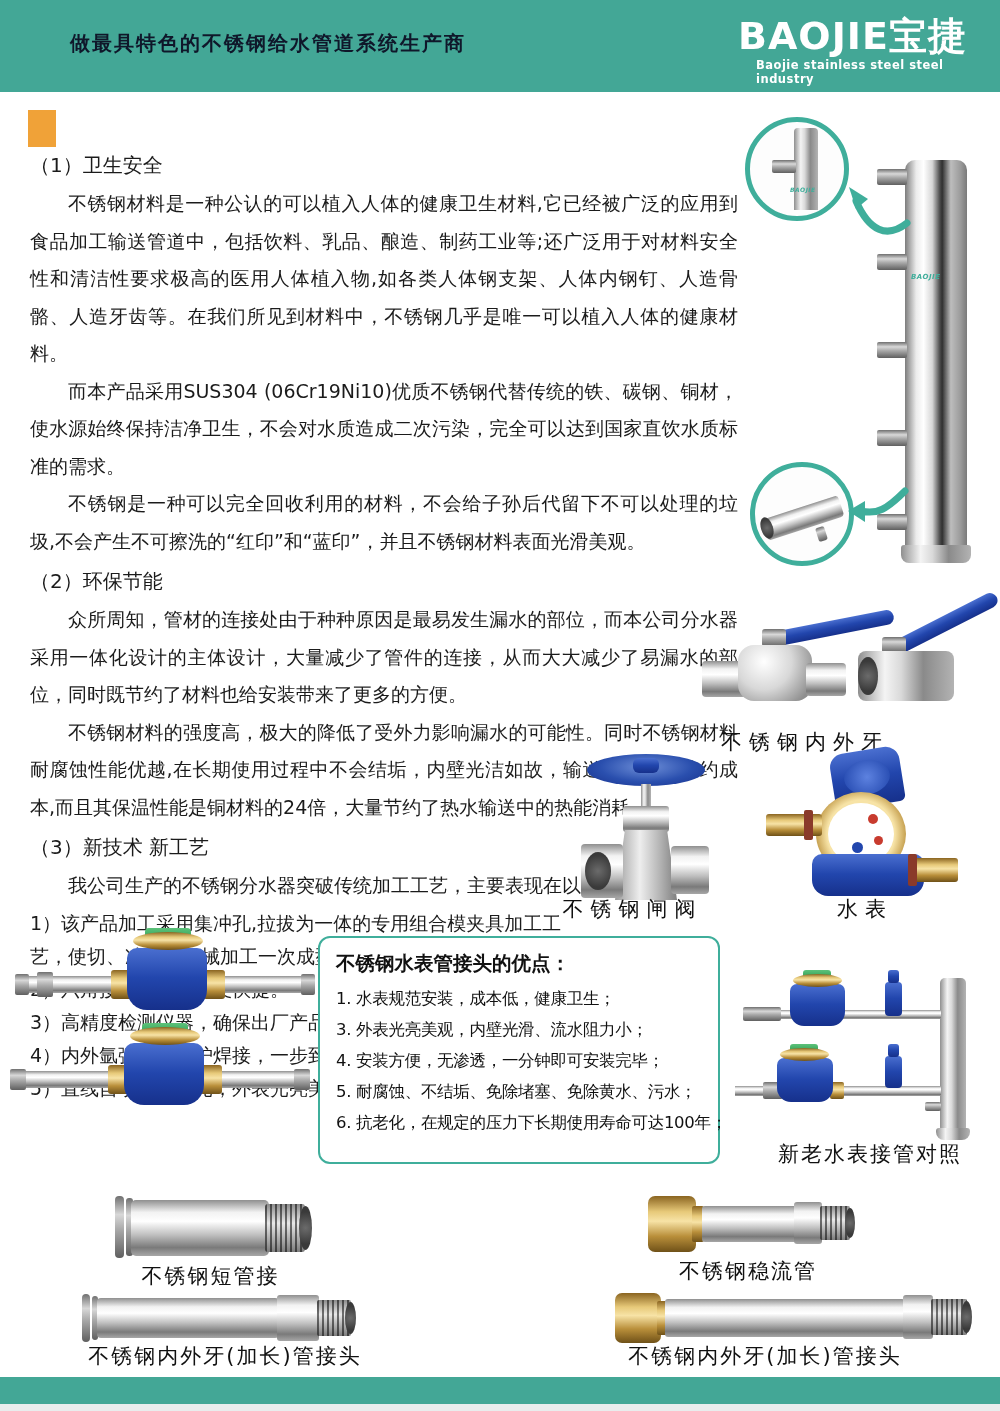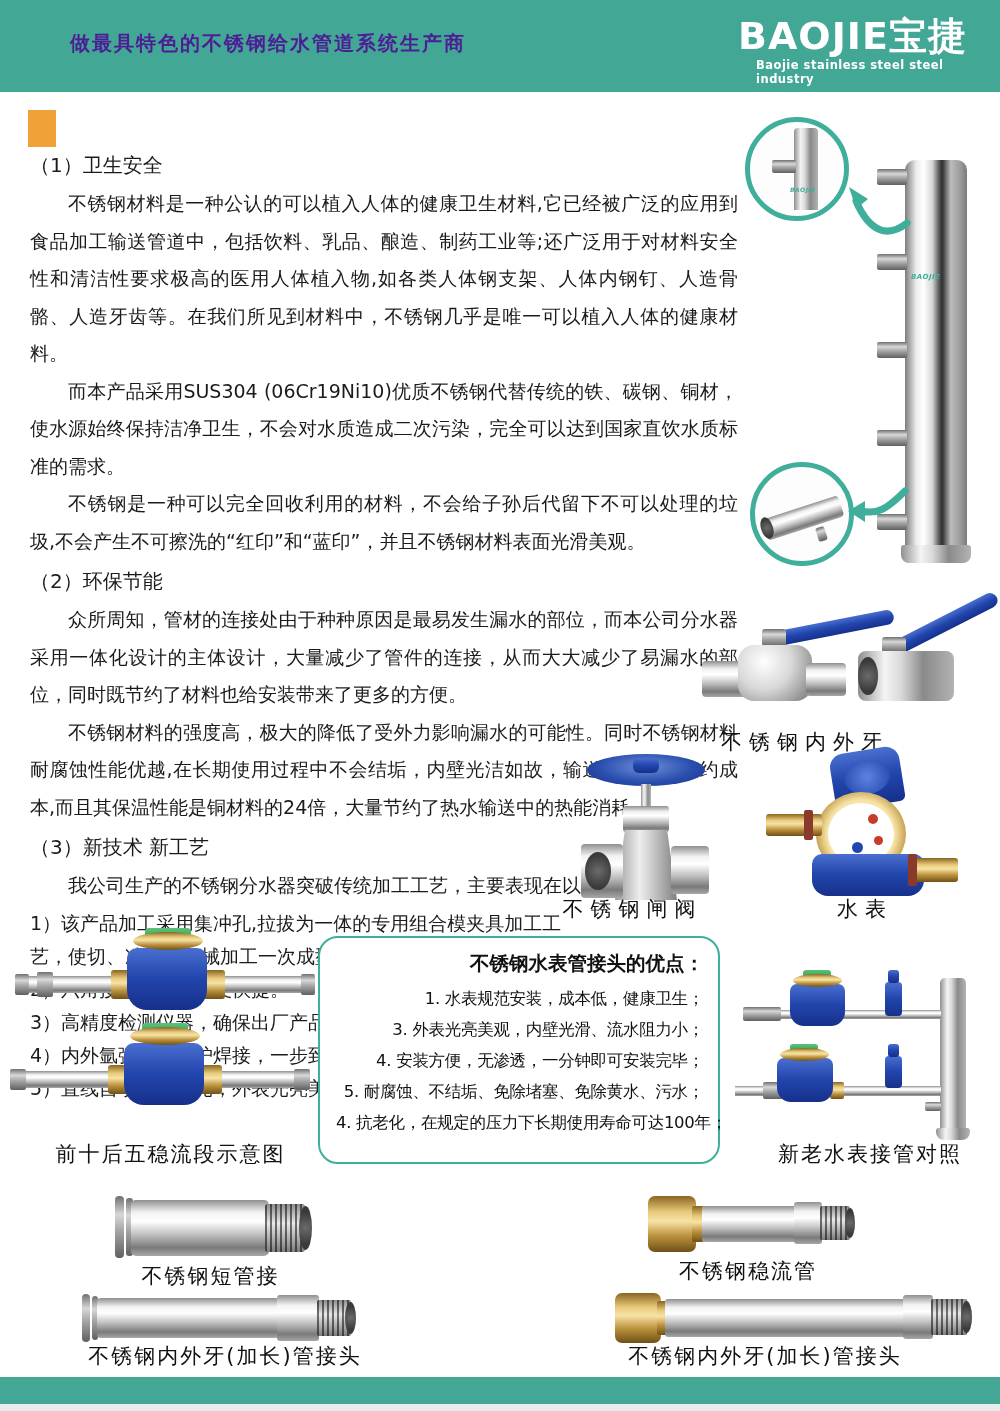--- a/index.html
+++ b/index.html
@@ -2,21 +2,21 @@
 <html><head>
 <meta charset="utf-8">
 <style>
   html,body{margin:0;padding:0;background:#ffffff;}
   .page{position:relative;width:1000px;height:1411px;background:#ffffff;overflow:hidden;
         font-family:"DejaVu Sans","Liberation Sans",sans-serif;color:#1b1b1b;}
   .abs{position:absolute;}
 
   
   .topbar{position:absolute;left:0;top:0;width:1000px;height:92px;background:#43a796;}
-  .slogan{position:absolute;left:70px;top:30px;font-size:20px;font-weight:bold;color:#4c1d95;letter-spacing:2px;}
+  .slogan{position:absolute;left:70px;top:30px;font-size:20px;font-weight:bold;color:#0f172a;letter-spacing:2px;}
   .logo{position:absolute;left:738px;top:16px;width:240px;color:#ffffff;}
   .logo-main{font-size:38px;font-weight:bold;letter-spacing:1px;line-height:40px;white-space:nowrap;}
   .logo-sub{font-size:11.5px;letter-spacing:0.5px;margin-top:2px;padding-left:18px;font-weight:bold;}
   .botbar{position:absolute;left:0;top:1377px;width:1000px;height:27px;background:#43a796;}
   .botstrip{position:absolute;left:0;top:1404px;width:1000px;height:7px;background:#e9eded;}
 
   
   .title-square{position:absolute;left:28px;top:110px;width:28px;height:37px;background:#f0a238;}
   .page-title{position:absolute;left:66px;top:106px;font-size:35px;font-weight:bold;color:#35ab97;letter-spacing:5px;}
 
@@ -39,21 +39,21 @@
   .pipeMain{background:linear-gradient(90deg,#7c7c7c 0%,#ececec 18%,#ffffff 30%,#d6d6d6 44%,#4e4e4e 56%,#303030 60%,#bdbdbd 74%,#9a9a9a 90%,#7a7a7a 100%);}
   .threadH{background:repeating-linear-gradient(90deg,#6f6f6f 0 2px,#e8e8e8 2px 5px),linear-gradient(180deg,#999,#fff 40%,#888);background-blend-mode:multiply;}
   .brassH{background:linear-gradient(180deg,#8a6420 0%,#e7c979 28%,#f7e3a6 45%,#b98f3a 72%,#6f5118 100%);}
   .blueGrad{background:linear-gradient(180deg,#4a6fd0 0%,#2246ad 48%,#16308b 100%);}
   .greenCap{background:linear-gradient(180deg,#5cc27a,#2f9e53);}
   .darkHole{background:radial-gradient(circle,#6b6b6b 0%,#3a3a3a 70%);border-radius:50%;}
   .inset{border:5px solid #3fae9b;border-radius:50%;background:#fdfdfd;box-sizing:border-box;}
   .tinybrand{color:#3fae9b;font-size:7px;font-weight:bold;letter-spacing:0.5px;}
 
   .advbox{position:absolute;left:318px;top:936px;width:402px;height:228px;box-sizing:border-box;
-          border:2.5px solid #3fae9b;border-radius:20px;background:#ffffff;padding:12px 14px 0 16px;text-align:right;}
+          border:2.5px solid #3fae9b;border-radius:12px;background:#ffffff;padding:12px 14px 0 16px;}
   .advtitle{font-size:19.5px;font-weight:bold;color:#111;margin-bottom:6px;}
   .advitem{font-size:16.5px;line-height:31px;color:#111;letter-spacing:-0.3px;white-space:nowrap;}
 </style>
 </head>
 <body>
 
 <div class="page">
 
   <div class="topbar">
     <div class="slogan">做最具特色的不锈钢给水管道系统生产商</div>
@@ -171,29 +171,28 @@
   <div class="abs" style="left:10px;top:1023px;width:300px;height:100px;">
     <div class="abs metalH" style="left:0;top:48px;width:300px;height:17px;border-radius:2px;"></div>
     <div class="abs metalHd" style="left:0;top:46px;width:16px;height:21px;border-radius:2px;"></div>
     <div class="abs metalHd" style="left:284px;top:46px;width:16px;height:21px;border-radius:2px;"></div>
     <div class="abs brassH" style="left:98px;top:42px;width:22px;height:29px;border-radius:3px;"></div>
     <div class="abs brassH" style="left:190px;top:42px;width:22px;height:29px;border-radius:3px;"></div>
     <div class="abs blueGrad" style="left:114px;top:20px;width:80px;height:62px;border-radius:10px 10px 20px 20px;"></div>
     <div class="abs greenCap" style="left:132px;top:0;width:46px;height:12px;border-radius:4px;"></div>
     <div class="abs brassH" style="left:120px;top:4px;width:70px;height:18px;border-radius:50%;"></div>
   </div>
-  <div class="figlabel sp2" style="left:28px;top:1140px;width:285px;">前十后五稳流段示意图</div>
 
   <div class="advbox">
     <div class="advtitle">不锈钢水表管接头的优点：</div>
     <div class="advitem">1. 水表规范安装，成本低，健康卫生；</div>
     <div class="advitem">3. 外表光亮美观，内壁光滑、流水阻力小；</div>
     <div class="advitem">4. 安装方便，无渗透，一分钟即可安装完毕；</div>
     <div class="advitem">5. 耐腐蚀、不结垢、免除堵塞、免除黄水、污水；</div>
-    <div class="advitem">4. 抗老化，在规定的压力下长期使用寿命可达100年；</div>
+    <div class="advitem">6. 抗老化，在规定的压力下长期使用寿命可达100年；</div>
   </div>
 
   <div class="abs" style="left:735px;top:950px;width:255px;height:195px;">
     <div class="abs metalV" style="left:205px;top:28px;width:26px;height:152px;border-radius:5px 5px 3px 3px;"></div>
     <div class="abs metalV" style="left:201px;top:178px;width:34px;height:12px;border-radius:3px 3px 8px 8px;"></div>
     <div class="abs metalHd" style="left:190px;top:152px;width:16px;height:9px;border-radius:2px;"></div>
 
     <div class="abs metalH" style="left:12px;top:60px;width:194px;height:9px;"></div>
     <div class="abs metalHd" style="left:8px;top:57px;width:38px;height:14px;border-radius:2px;"></div>
     <div class="abs blueGrad" style="left:55px;top:34px;width:55px;height:42px;border-radius:7px 7px 14px 14px;"></div>

